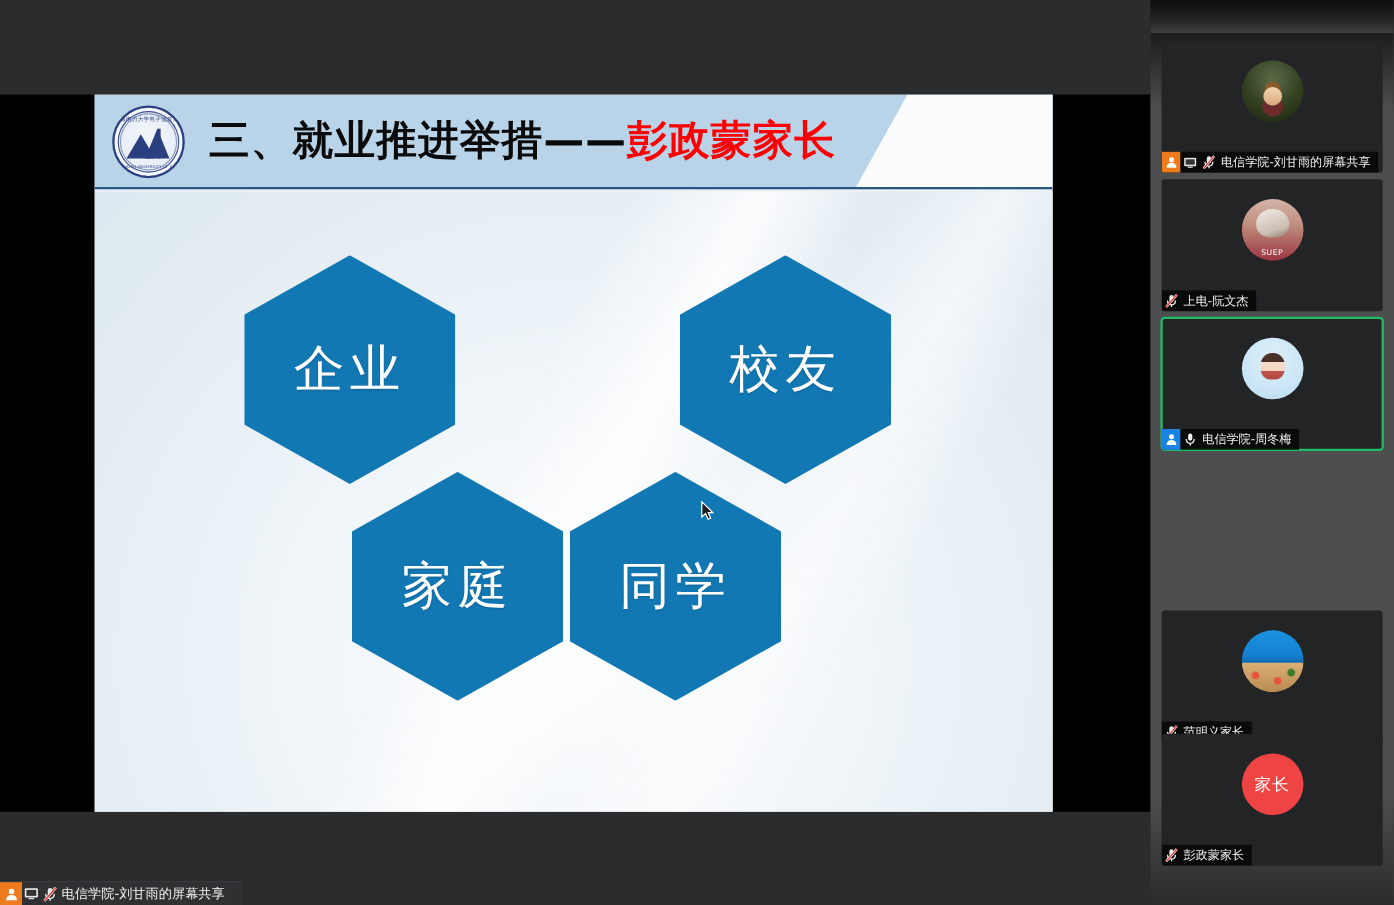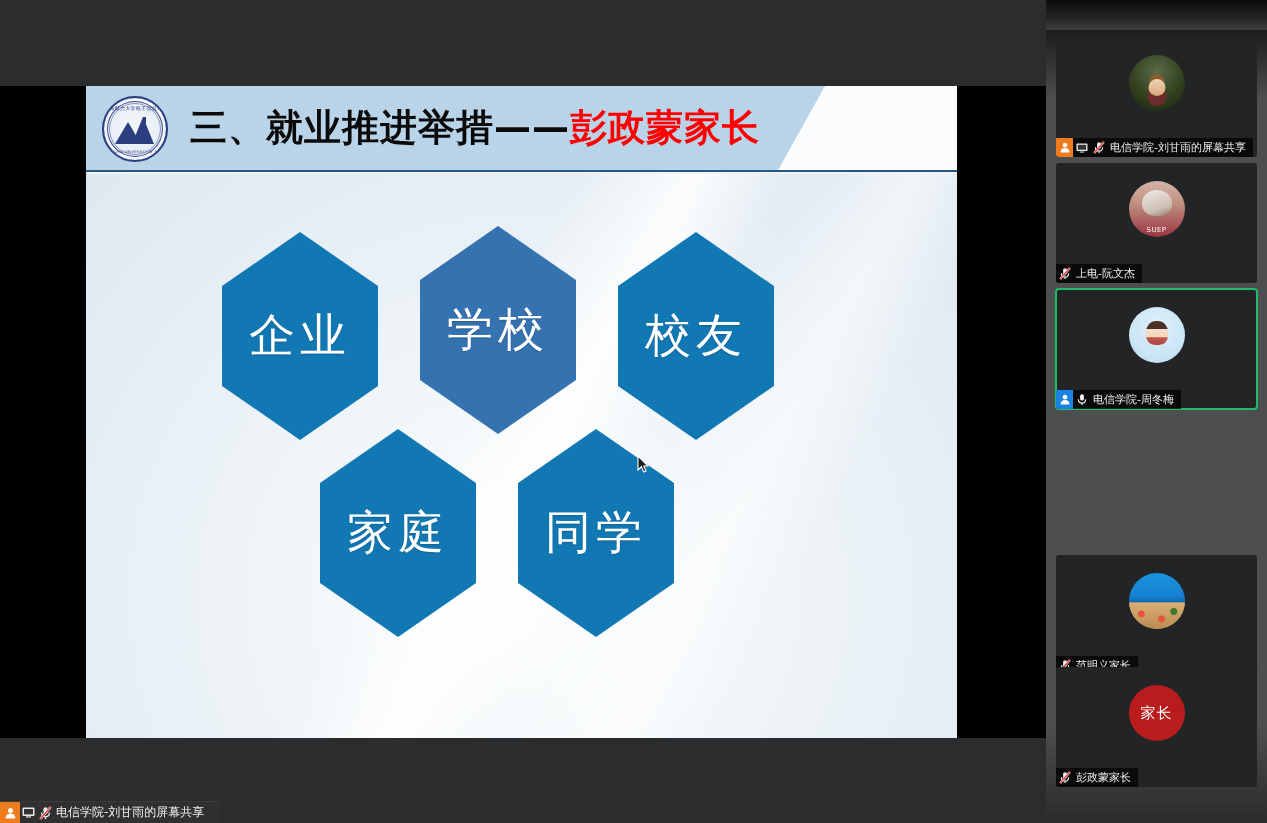--- a/index.html
+++ b/index.html
@@ -92,21 +92,21 @@
       linear-gradient(118deg, rgba(255,255,255,0) 42%, rgba(255,255,255,.85) 52%, rgba(255,255,255,0) 60%),
       linear-gradient(118deg, rgba(255,255,255,0) 62%, rgba(255,255,255,.55) 71%, rgba(255,255,255,0) 79%),
       radial-gradient(ellipse at 50% 75%, #fdfefe 0%, #eef4f8 45%, #dde8f0 100%);
     overflow:hidden;
   }
 
   
   .hexwrap { position:absolute; left:0; top:0; width:100%; height:100%; }
   .hex {
     position:absolute;
-    width:156px; height:208px;
+    width:192px; height:208px;
     display:flex; align-items:center; justify-content:center;
     clip-path:polygon(50% 0%, 100% 26%, 100% 74%, 50% 100%, 0% 74%, 0% 26%);
     filter:drop-shadow(3px 5px 5px rgba(40,60,80,.32));
   }
   .hex span {
     color:#fff; font-size:46px; font-weight:500; letter-spacing:5px;
     text-shadow:0 1px 2px rgba(0,0,0,.18);
     font-family:"DejaVu Sans","Liberation Sans",sans-serif;
   }
 
@@ -206,21 +206,21 @@
   .av-sea { background:linear-gradient(180deg,#1a93e0 0%, #1580cf 42%, #0f6bb0 52%, #d9b07c 53%, #c59a63 100%); position:relative; }
   .av-sea::after {
     content:""; position:absolute; left:0; right:0; bottom:0; height:45%;
     background:
       radial-gradient(circle at 22% 40%, #e8543a 0 3px, transparent 4px),
       radial-gradient(circle at 58% 60%, #e8543a 0 3px, transparent 4px),
       radial-gradient(circle at 80% 30%, #3a7a2c 0 3px, transparent 4px),
       linear-gradient(180deg,#d8ad72 0%, #b98b53 100%);
   }
   .av-blue {
-    background:#b91c1c; display:flex; align-items:center; justify-content:center;
+    background:#ef4444; display:flex; align-items:center; justify-content:center;
   }
   .av-blue span {
     color:#fff; font-size:15px; letter-spacing:1px;
     font-family:"DejaVu Sans","Liberation Sans",sans-serif;
   }
 </style>
 </head>
 <body>
 
 <div id="app">
@@ -248,23 +248,20 @@
           <span>三、就业推进举措——</span>
             <span class="accent">彭政蒙家长</span>
         </div>
         <div class="header-rule"></div>
       </div>
 
       <div class="slide-body">
         <div class="hexwrap">
           <div class="hex hex-1">
             <span>企业</span>
-          </div>
-          <div class="hex hex-2">
-            <span>学校</span>
           </div>
           <div class="hex hex-3">
             <span>校友</span>
           </div>
           <div class="hex hex-4">
             <span>家庭</span>
           </div>
           <div class="hex hex-5">
             <span>同学</span>
           </div>

